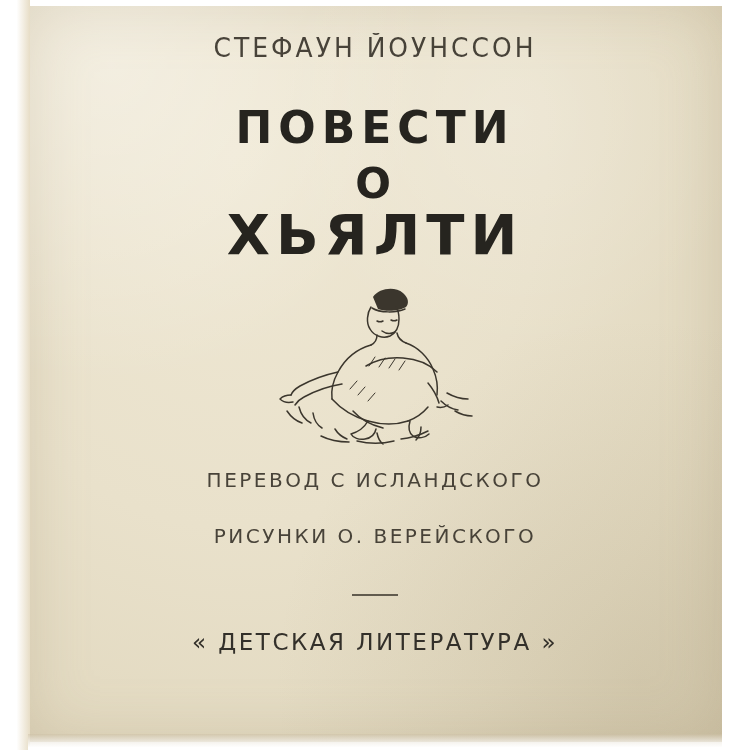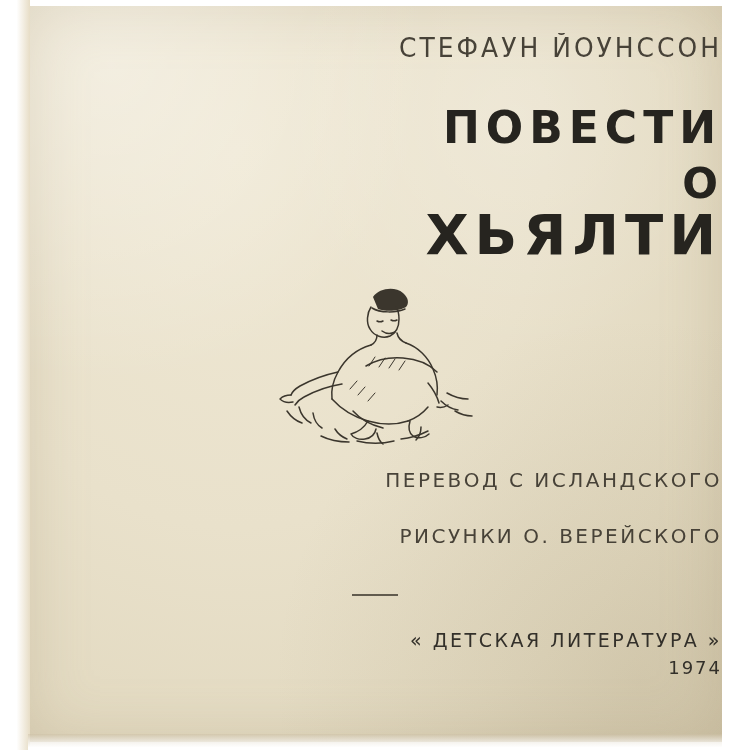--- a/index.html
+++ b/index.html
@@ -60,21 +60,21 @@
     height: 16px;
     background: linear-gradient(to bottom, rgba(201,188,160,0.45), #ffffff 85%);
   }
 
   .content {
     position: absolute;
     left: 0;
     top: 0;
     width: 694px;
     height: 588px;
-    text-align: right;
+    text-align: center;
     color: #2d2a24;
   }
 
   .author {
     position: absolute;
     top: 28px;
     left: 0;
     right: 0;
     font-family: "DejaVu Sans", sans-serif;
     font-size: 25px;
@@ -131,21 +131,21 @@
   }
 
   .imprint {
     position: absolute;
     left: 0;
     right: 0;
     color: #33302a;
     letter-spacing: 2.5px;
   }
   .imprint-city { top: 597px; font-size: 17px; }
-  .imprint-pub  { top: 623px; font-size: 19px; }
+  .imprint-pub  { top: 623px; font-size: 23px; }
   .imprint-year { top: 651px; font-size: 18px; letter-spacing: 2px; }
 </style>
 </head>
 <body>
 
 <div id="page">
 
   <div id="paper">
     <div class="content">
 
@@ -209,21 +209,20 @@
 
       <div class="credit credit-1">ПЕРЕВОД С ИСЛАНДСКОГО</div>
 
       <div class="credit credit-2">РИСУНКИ О. ВЕРЕЙСКОГО</div>
 
       <div class="sep"></div>
 
 
       <div class="imprint imprint-pub">« ДЕТСКАЯ ЛИТЕРАТУРА »</div>
 
-      <div class="imprint imprint-year">1974</div>
 
     </div>
   </div>
 
   <div id="gutter"></div>
   <div id="bottom-edge"></div>
 
 </div>
 
 </body></html>

